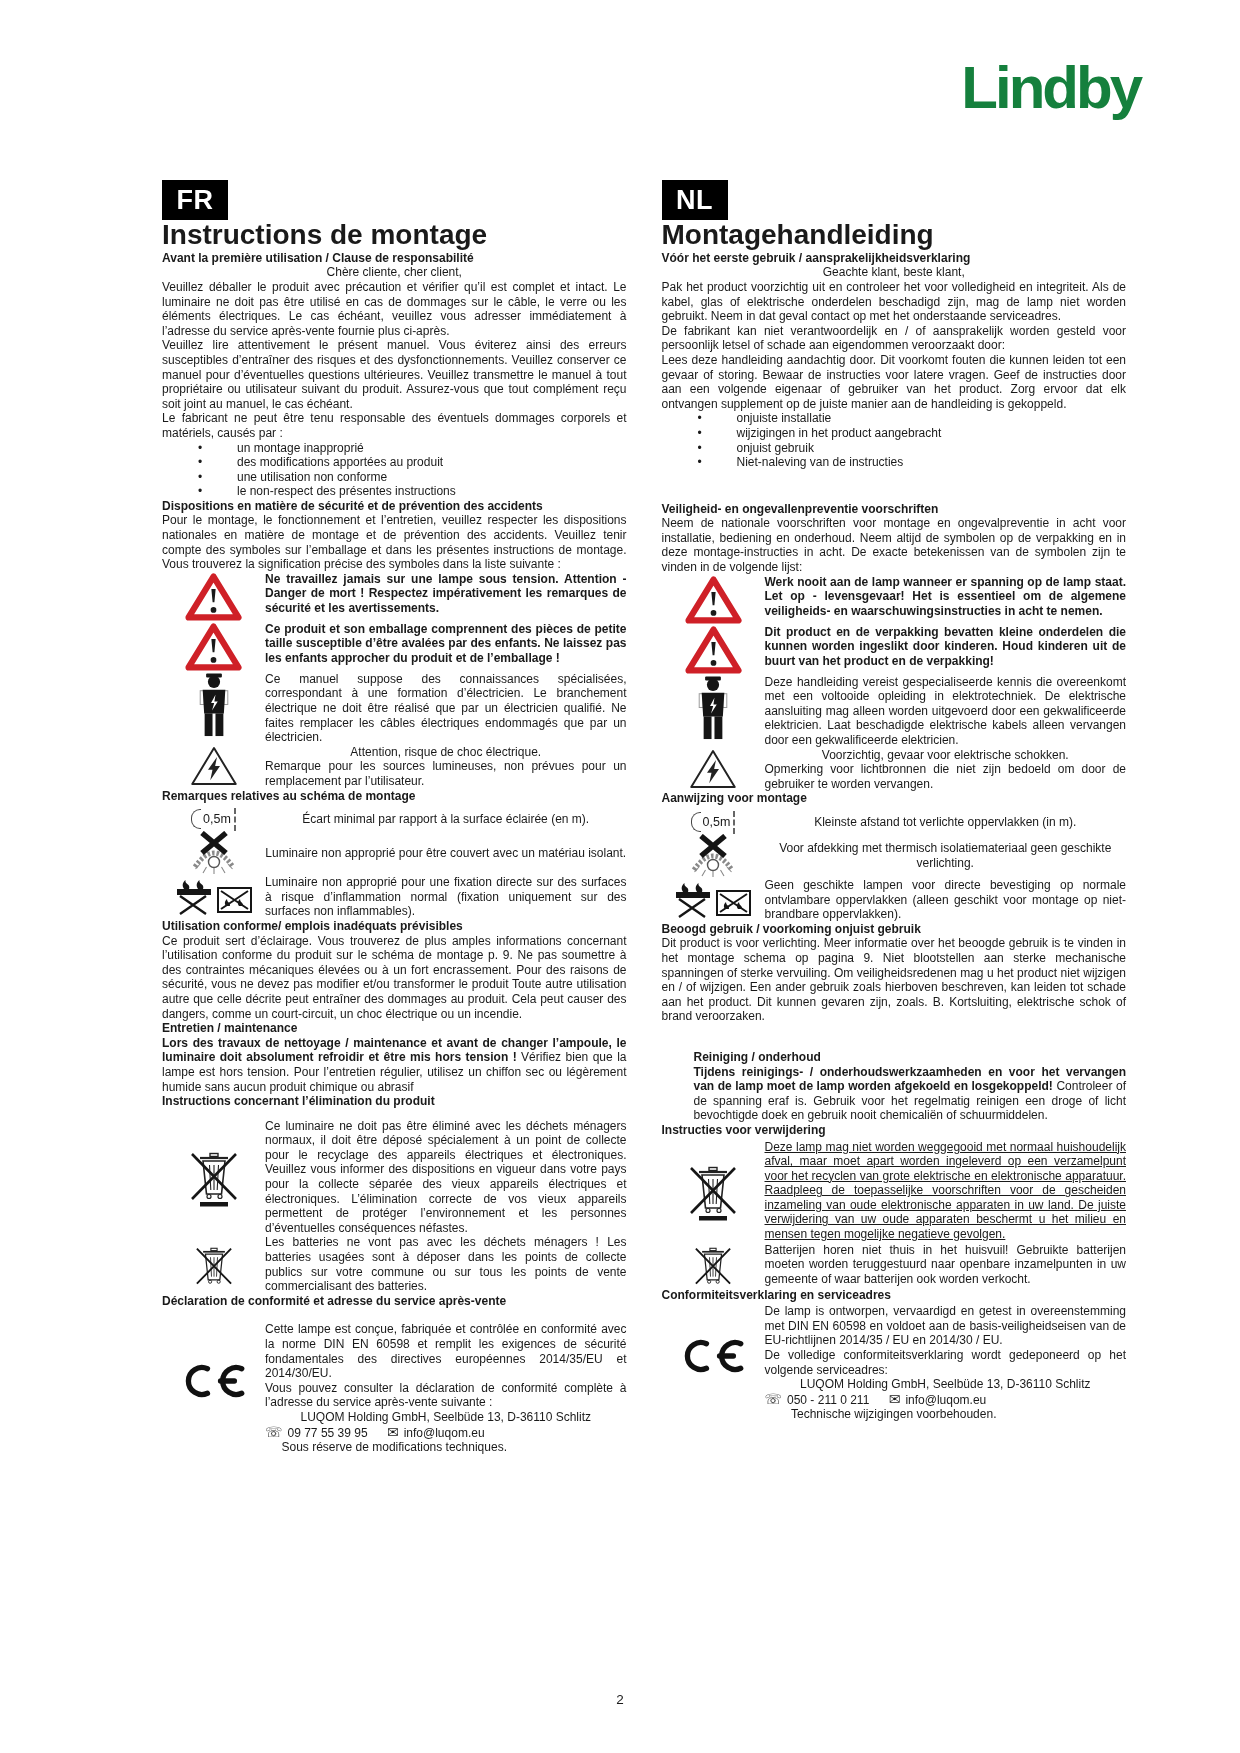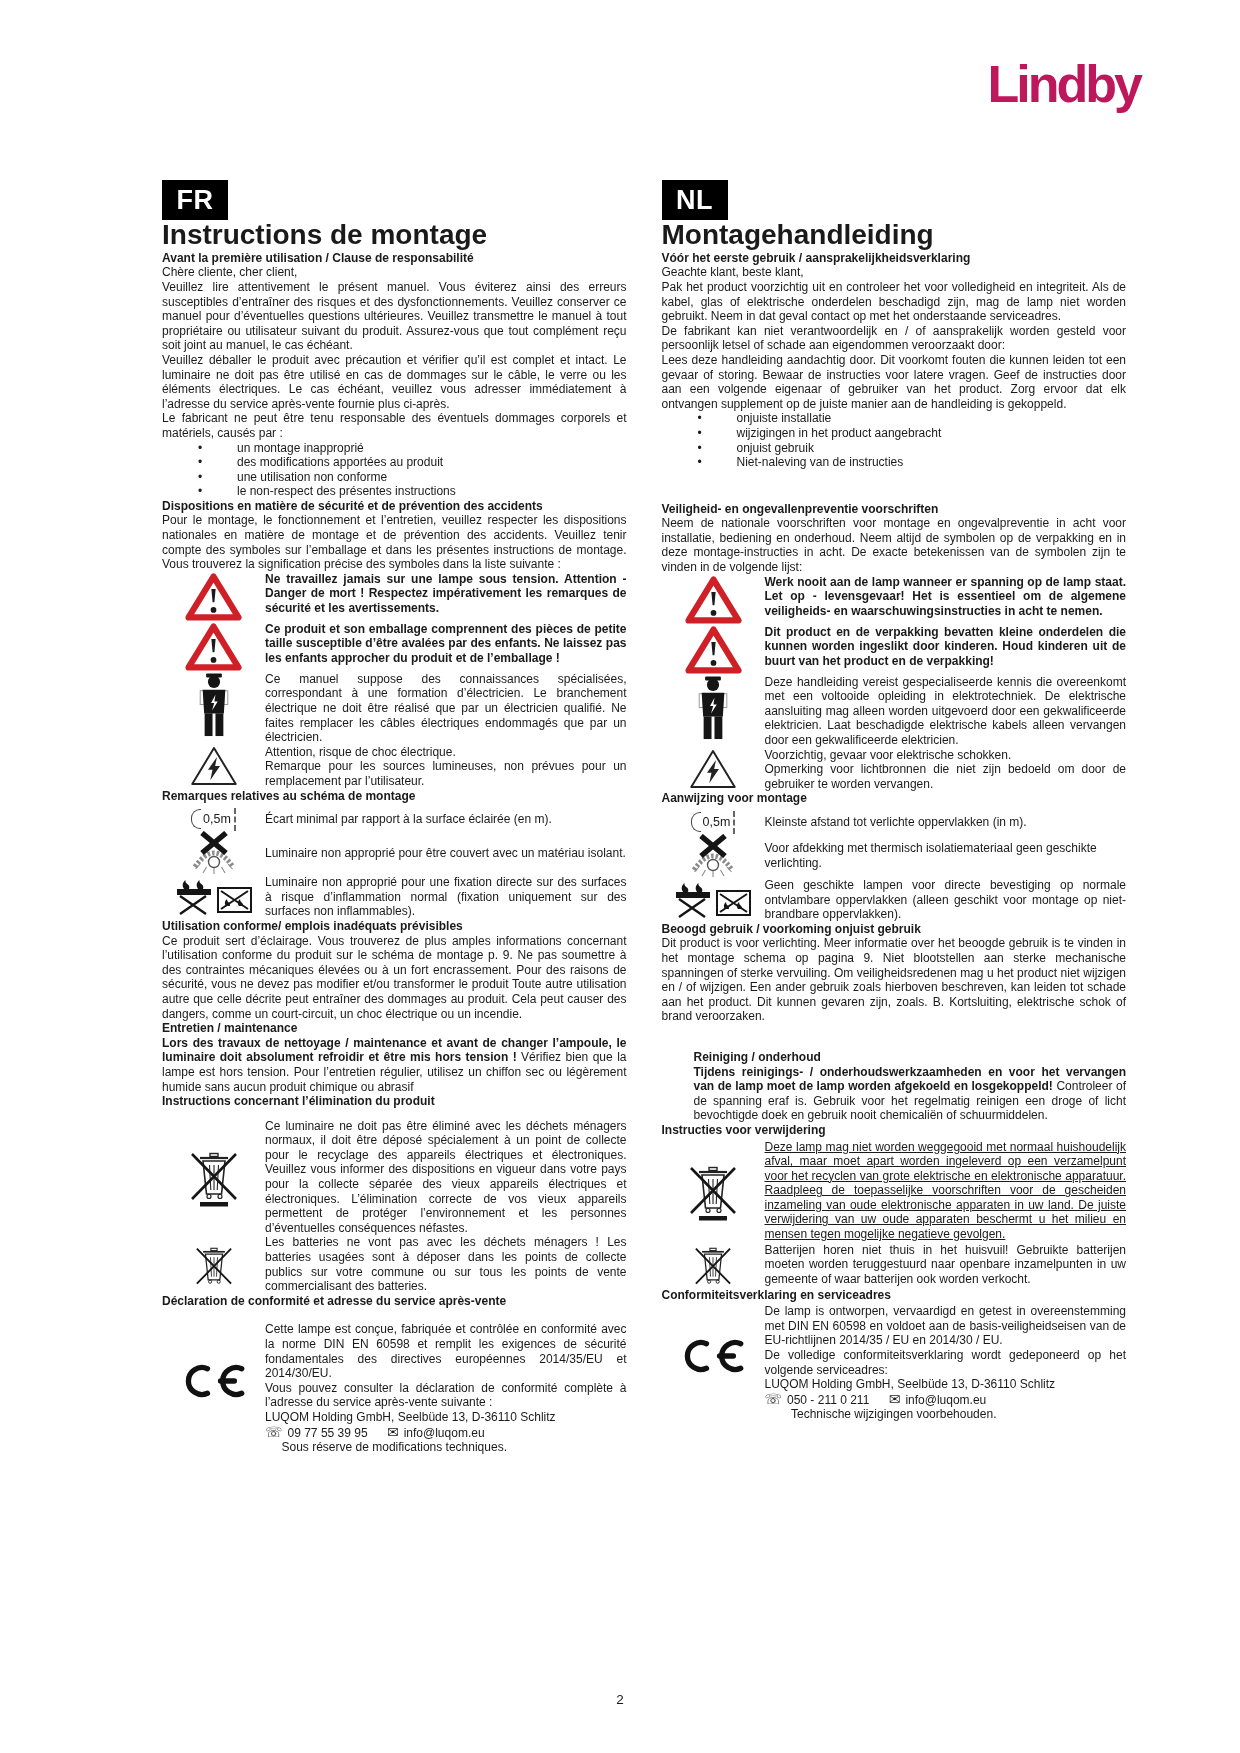--- a/index.html
+++ b/index.html
@@ -1,37 +1,37 @@
 <!DOCTYPE html>
 <html><head>
 <meta charset="utf-8">
 <style>
   html,body{margin:0;padding:0;background:#ffffff;}
   .page{position:relative;width:1240px;height:1753px;background:#fff;overflow:hidden;
         font-family:"Liberation Sans","DejaVu Sans",sans-serif;color:#1a1a1a;}
-  .logo{position:absolute;top:58px;right:100px;font-size:52px;font-weight:bold;
-        letter-spacing:-3px;color:#be185d;line-height:1;}
+  .logo{position:absolute;top:58px;right:100px;font-size:60px;font-weight:bold;
+        letter-spacing:-3px;color:#15803d;line-height:1;}
   .cols{position:absolute;left:162px;top:180px;width:964px;display:flex;gap:35px;}
   .col{width:471px;font-size:12px;line-height:14.6px;text-align:justify;}
   .col div,.col p,.col h1,.col ul,.col li{margin:0;padding:0;}
   .badge{width:66px;height:40px;background:#000;color:#fff;font-weight:bold;font-size:27px;
          display:flex;align-items:center;justify-content:center;letter-spacing:.5px;}
   .doc-title{font-size:28px;font-weight:bold;line-height:1.1;margin:17px 0 13px 0;text-align:left;}
   .sec{margin-top:14px;}
   .sec-h{font-weight:bold;text-align:left;}
   .b{font-weight:bold;}
   ul.blist{list-style:none;}
   ul.blist li{position:relative;padding-left:75px;text-align:left;}
   ul.blist li::before{content:"\2022";position:absolute;left:36px;top:0;}
   .sym-row{display:flex;margin-top:15px;align-items:flex-start;}
   .sym-row.tight{margin-top:0;}
   .sym-row.vcenter{align-items:center;}
   .sym-ico{flex:0 0 103px;display:flex;justify-content:center;align-items:center;}
   .sym-txt{flex:1;min-width:0;}
-  .left{text-align:left;}
+  .left{text-align:center;}
   .dist-ico{display:inline-flex;align-items:center;height:24px;}
   .dist-lamp{width:9px;height:18px;border:1.6px solid #444;border-right:none;
              border-radius:9px 0 0 9px;}
   .dist-val{font-size:12.5px;margin:0 3px 0 2px;line-height:1;}
   .dist-wall{width:0;height:23px;border-left:2.4px dashed #666;}
   .contact-line{text-align:left;margin-top:2px;}
   .glyph{font-size:14px;margin-right:5px;}
   .glyph.mail{margin-left:16px;}
   .footnote{margin-top:46px;text-align:center;}
   .page-number{position:absolute;left:0;bottom:46px;width:100%;text-align:center;
@@ -49,22 +49,22 @@
 
     <div class="col">
       <div class="badge">
         <span>FR</span>
       </div>
       <h1 class="doc-title">Instructions de montage</h1>
 
       <div class="sec">
         <div class="sec-h">Avant la première utilisation / Clause de responsabilité</div>
         <div class="left">Chère cliente, cher client,</div>
+        <div>Veuillez déballer le produit avec précaution et vérifier qu’il est complet et intact. Le luminaire ne doit pas être utilisé en cas de dommages sur le câble, le verre ou les éléments électriques. Le cas échéant, veuillez vous adresser immédiatement à l’adresse du service après-vente fournie plus ci-après.</div>
         <div>Veuillez lire attentivement le présent manuel. Vous éviterez ainsi des erreurs susceptibles d’entraîner des risques et des dysfonctionnements. Veuillez conserver ce manuel pour d’éventuelles questions ultérieures. Veuillez transmettre le manuel à tout propriétaire ou utilisateur suivant du produit. Assurez-vous que tout complément reçu soit joint au manuel, le cas échéant.</div>
-        <div>Veuillez déballer le produit avec précaution et vérifier qu’il est complet et intact. Le luminaire ne doit pas être utilisé en cas de dommages sur le câble, le verre ou les éléments électriques. Le cas échéant, veuillez vous adresser immédiatement à l’adresse du service après-vente fournie plus ci-après.</div>
         <div>Le fabricant ne peut être tenu responsable des éventuels dommages corporels et matériels, causés par :</div>
         <ul class="blist">
           <li><span>un montage inapproprié</span></li>
           <li><span>des modifications apportées au produit</span></li>
           <li><span>une utilisation non conforme</span></li>
           <li><span>le non-respect des présentes instructions</span></li>
         </ul>
       </div>
 
       <div class="sec">

